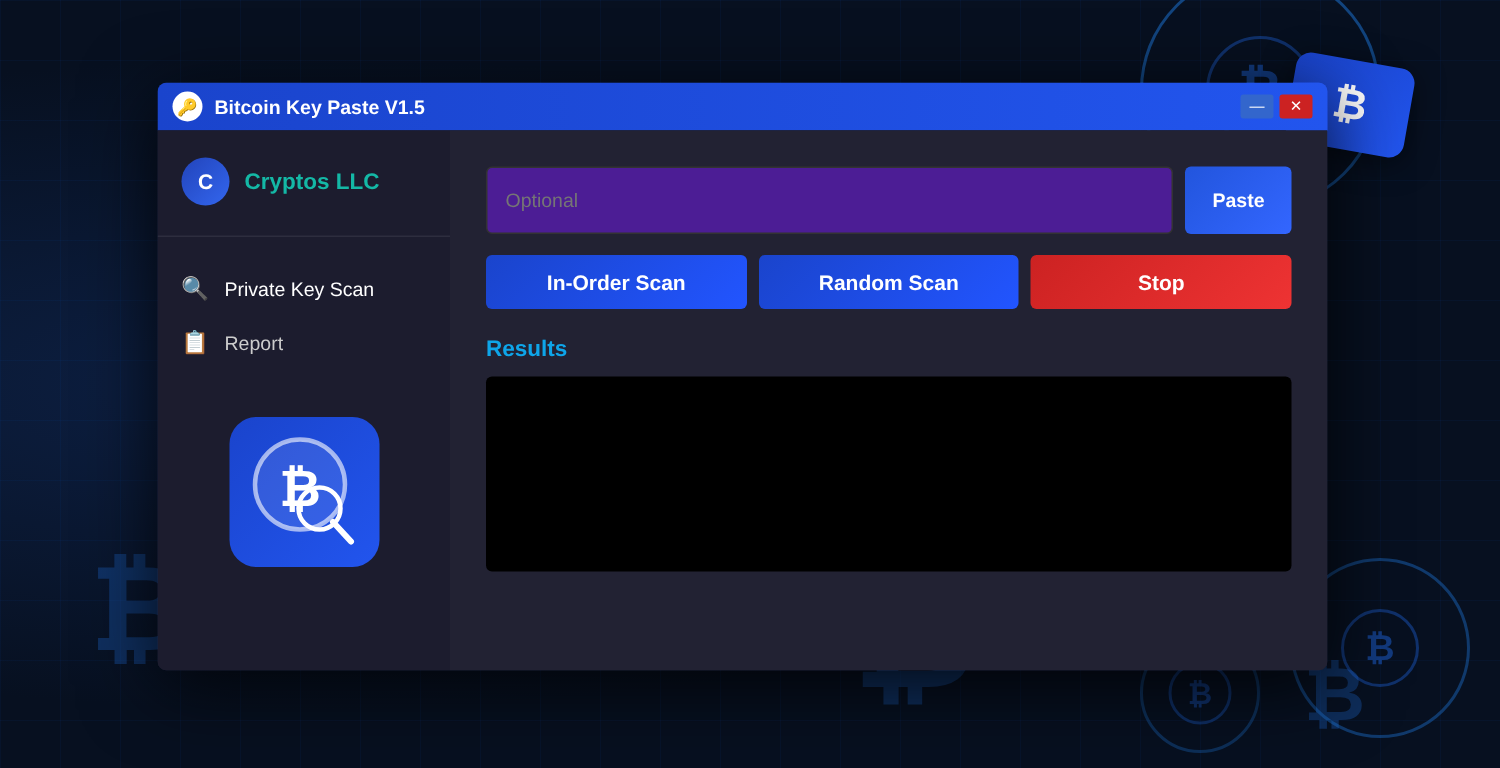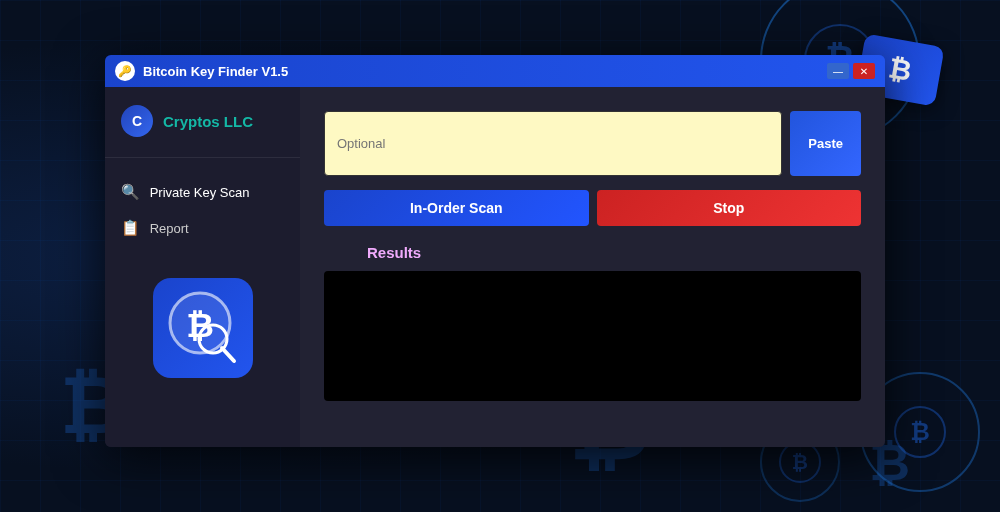--- a/index.html
+++ b/index.html
@@ -234,24 +234,24 @@
     }
 
     .input-row {
       display: flex;
       gap: 8px;
       margin-bottom: 14px;
     }
 
     .key-input {
       flex: 1;
-      background: #fef9c3;
+      background: #4c1d95;
       border: 1px solid #333;
       border-radius: 4px;
-      padding: 24px 12px;
+      padding: 14px 12px;
       color: #888;
       font-size: 13px;
       outline: none;
     }
 
     .btn {
       padding: 8px 18px;
       border: none;
       border-radius: 4px;
       font-size: 13px;
@@ -278,25 +278,24 @@
       border-radius: 4px;
       font-size: 14px;
       font-weight: 700;
       cursor: pointer;
       color: #fff;
       background: linear-gradient(135deg, #1a44cc, #2255ff);
       text-align: center;
     }
 
     .results-title {
-      color: #f0abfc;
+      color: #0ea5e9;
       font-size: 15px;
       font-weight: 700;
       margin-bottom: 10px;
-      margin-left: 43px;
     }
 
     .results-box {
       background: #000;
       border-radius: 4px;
       height: 130px;
       width: 100%;
     }
 
     
@@ -353,21 +352,21 @@
 
 <div class="floating-card">
   <span class="btc-letter">₿</span>
 </div>
 
 <div class="app-window">
 
   <div class="title-bar">
     <div class="title-bar-left">
       <div class="title-bar-icon">🔑</div>
-      <span class="title-bar-text">Bitcoin Key Finder V1.5</span>
+      <span class="title-bar-text">Bitcoin Key Paste V1.5</span>
     </div>
     <div class="title-bar-controls">
       <button class="title-btn title-btn-min">—</button>
       <button class="title-btn title-btn-close">✕</button>
     </div>
   </div>
 
   <div class="app-body">
 
     <div class="sidebar">
@@ -403,20 +402,21 @@
 
     <div class="main-content">
 
       <div class="input-row">
         <input class="key-input" type="text" placeholder="Optional" style="">
         <button class="btn btn-blue">Paste</button>
       </div>
 
       <div class="action-row">
         <button class="btn-action">In-Order Scan</button>
+        <button class="btn-action">Random Scan</button>
         <button class="btn-action" style="background: linear-gradient(135deg, #cc2222, #ee3333);">Stop</button>
       </div>
 
       <div class="results-title">Results</div>
       <div class="results-box"></div>
     </div>
 
   </div>
 </div>
 

